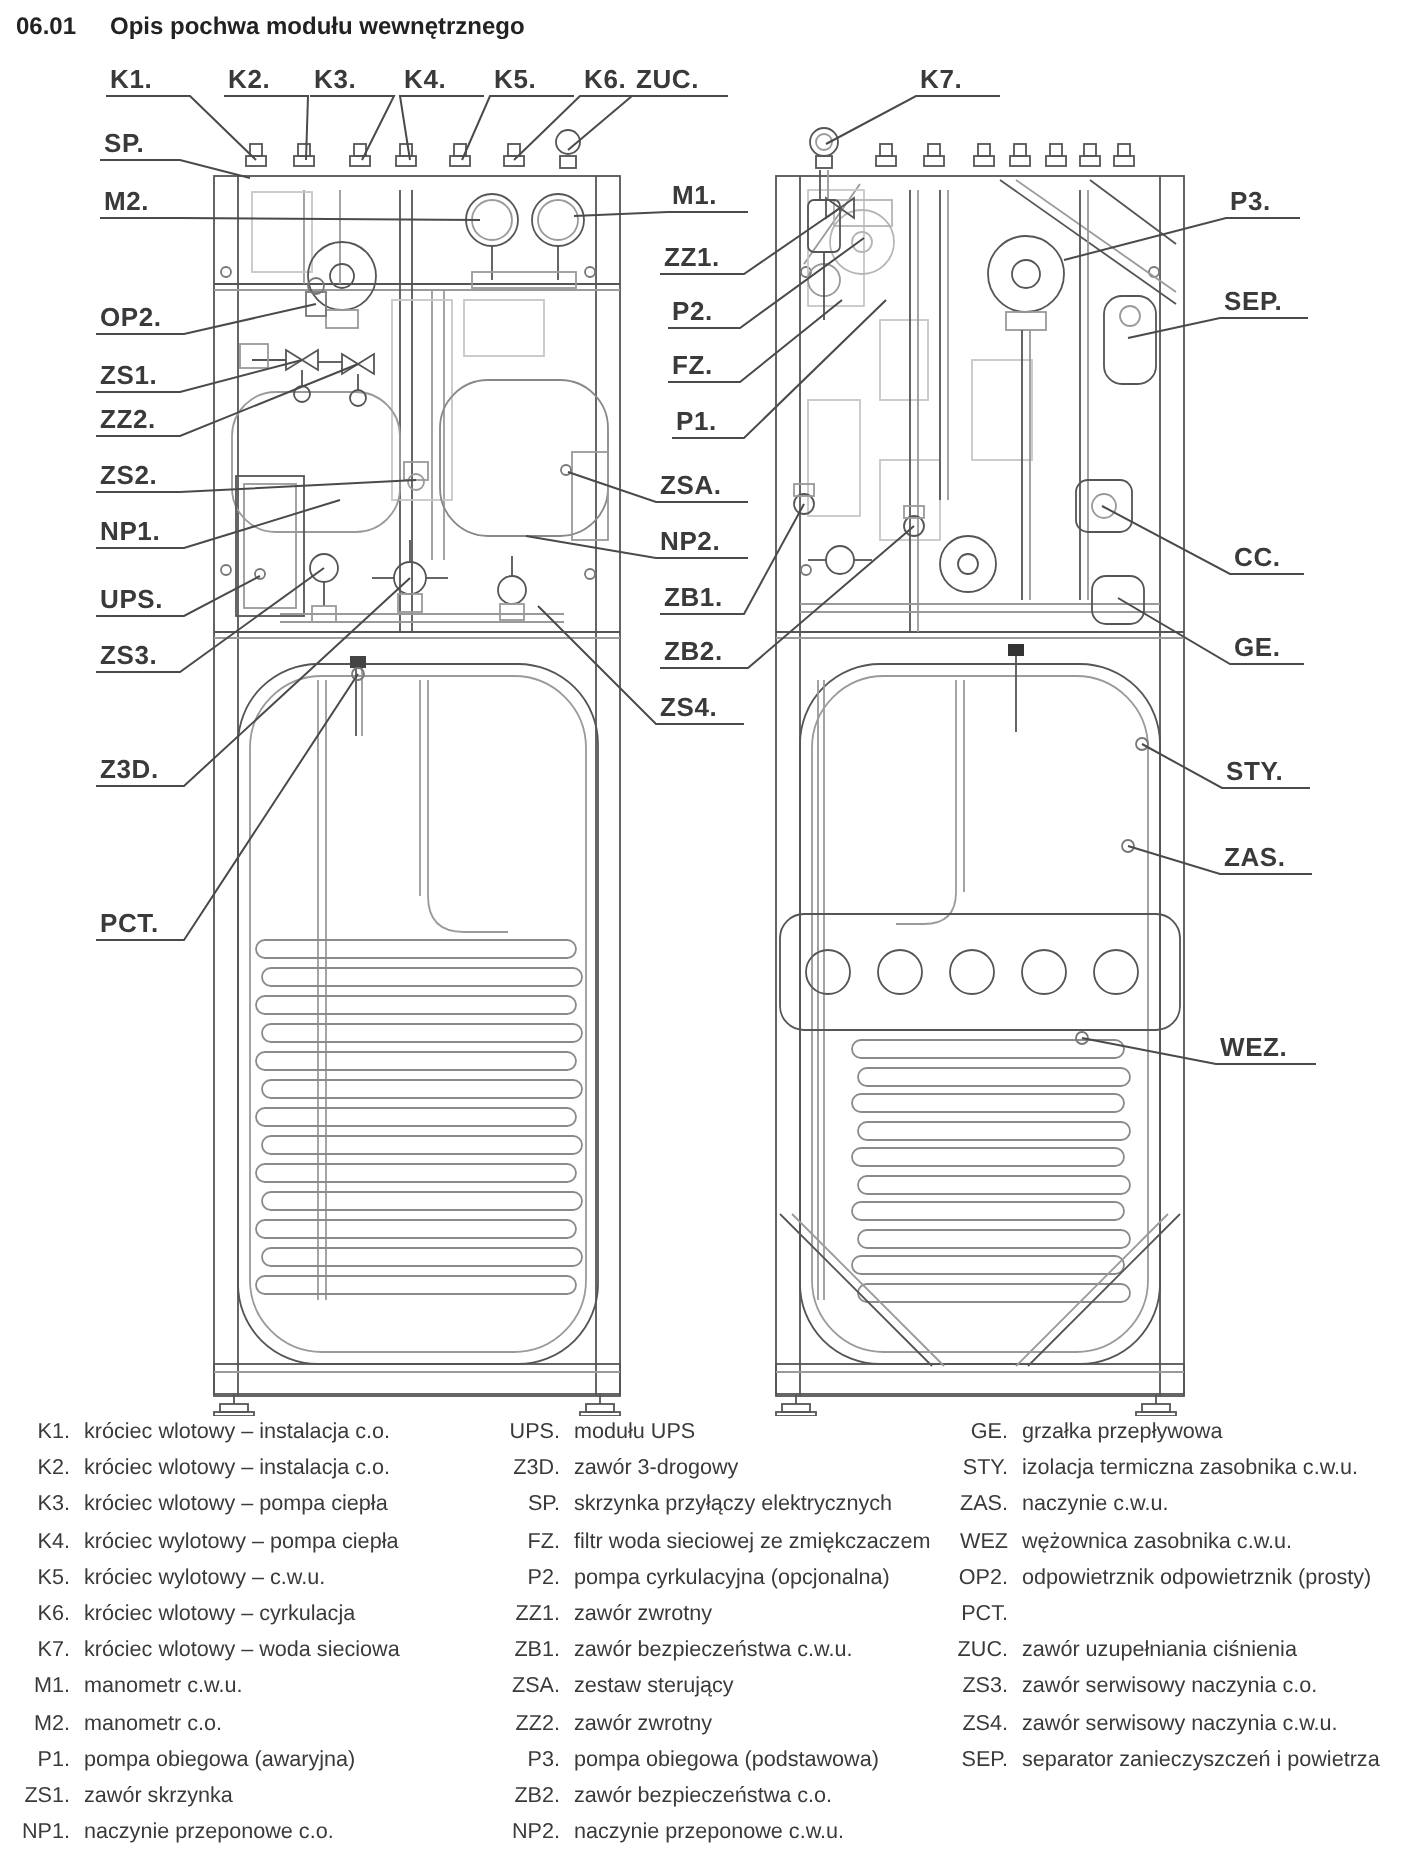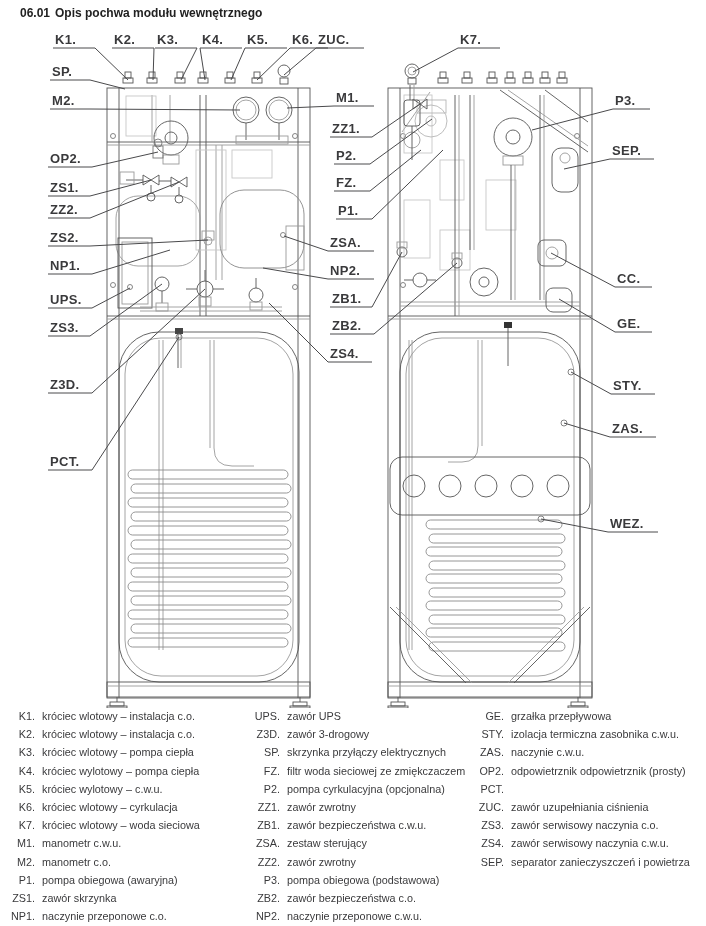--- a/index.html
+++ b/index.html
@@ -1,19 +1,19 @@
 <!DOCTYPE html>
 <html><head>
 <meta charset="utf-8">
 <style>
   html,body{margin:0;padding:0;background:#fff;}
   #page{position:relative;width:706px;height:926px;background:#fff;overflow:hidden;
         font-family:"Liberation Sans","DejaVu Sans",sans-serif;color:#3a3a3c;}
   #titlebar{position:absolute;top:6px;left:0;width:706px;font-size:12px;font-weight:700;color:#222;}
-  #title-code{position:absolute;left:8px;top:0;margin-left:12px;}
+  #title-code{position:absolute;left:8px;top:0;}
   #title-text{position:absolute;left:55px;top:0;}
   #diagram{position:absolute;top:0;left:0;}
   .callout-text{font-size:13px;font-weight:700;fill:#3a3a3c;letter-spacing:.3px;}
   .leader{fill:none;stroke:#4a4a4c;stroke-width:1;}
   #legend{position:absolute;top:710px;left:0;width:706px;font-size:10.8px;line-height:13.2px;color:#3a3a3c;}
   .lcol{position:absolute;top:0;}
   #lcol0{left:2px;width:232px;}
   #lcol1{left:238px;width:224px;}
   #lcol2{left:460px;width:244px;}
   .lrow{display:flex;margin-bottom:5px;}
@@ -593,21 +593,21 @@
           <span class="ldesc">zawór skrzynka</span>
         </div>
         <div class="lrow">
           <span class="labbr">NP1.</span>
           <span class="ldesc">naczynie przeponowe c.o.</span>
         </div>
       </div>
     <div class="lcol" id="lcol1">
         <div class="lrow">
           <span class="labbr">UPS.</span>
-          <span class="ldesc">zawór UPS</span>
+          <span class="ldesc">modułu UPS</span>
         </div>
         <div class="lrow">
           <span class="labbr">Z3D.</span>
           <span class="ldesc">zawór 3-drogowy</span>
         </div>
         <div class="lrow">
           <span class="labbr">SP.</span>
           <span class="ldesc">skrzynka przyłączy elektrycznych</span>
         </div>
         <div class="lrow">
@@ -654,20 +654,24 @@
         </div>
         <div class="lrow">
           <span class="labbr">STY.</span>
           <span class="ldesc">izolacja termiczna zasobnika c.w.u.</span>
         </div>
         <div class="lrow">
           <span class="labbr">ZAS.</span>
           <span class="ldesc">naczynie c.w.u.</span>
         </div>
         <div class="lrow">
+          <span class="labbr">WEZ</span>
+          <span class="ldesc">wężownica zasobnika c.w.u.</span>
+        </div>
+        <div class="lrow">
           <span class="labbr">OP2.</span>
           <span class="ldesc">odpowietrznik odpowietrznik (prosty)</span>
         </div>
         <div class="lrow">
           <span class="labbr">PCT.</span>
         </div>
         <div class="lrow">
           <span class="labbr">ZUC.</span>
           <span class="ldesc">zawór uzupełniania ciśnienia</span>
         </div>

